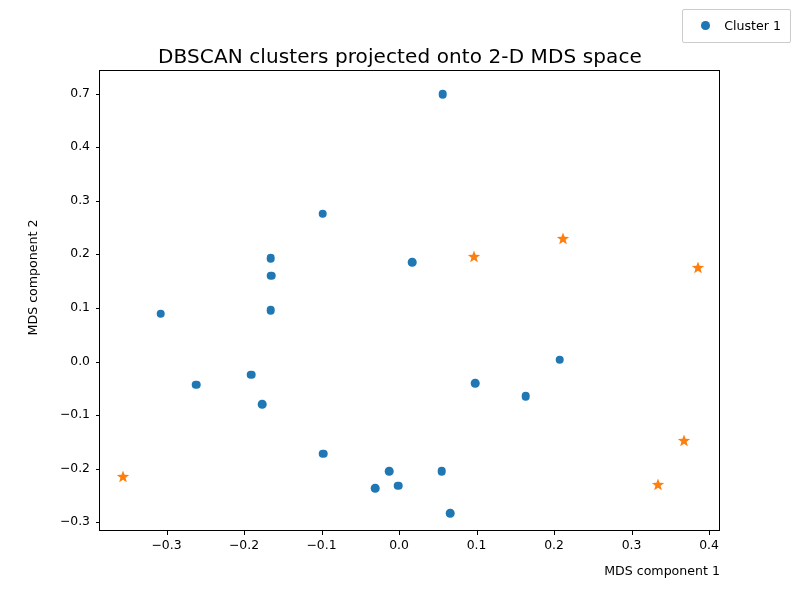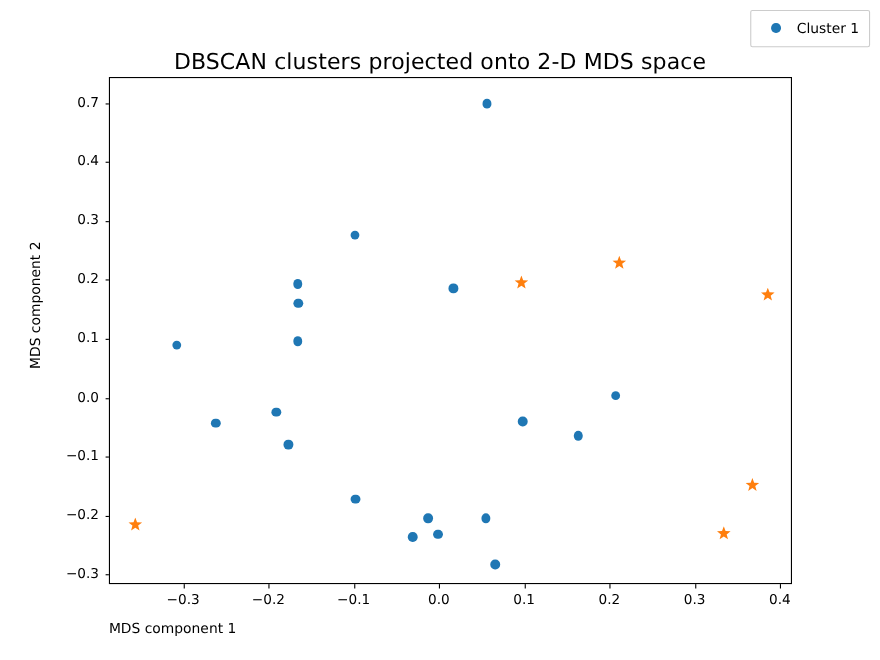--- a/index.html
+++ b/index.html
@@ -43,21 +43,21 @@
   .ytick-mark{
     position:absolute;left:95.5px;width:3.5px;height:1px;background:#000;
   }
   .ytick-label{
     position:absolute;left:20px;width:70px;margin-top:-9px;
     text-align:right;font-size:12.4px;color:#000;
   }
 
   #xlabel{
     position:absolute;left:99px;top:563px;width:621px;
-    text-align:left;font-size:12.6px;color:#000;
+    text-align:right;font-size:12.6px;color:#000;
   }
   #ylabel{
     position:absolute;left:-58px;top:270px;width:180px;
     text-align:center;font-size:12.6px;color:#000;
     transform:rotate(-90deg);transform-origin:center center;
   }
 
   
   #legend{
     position:absolute;right:9px;top:9px;

